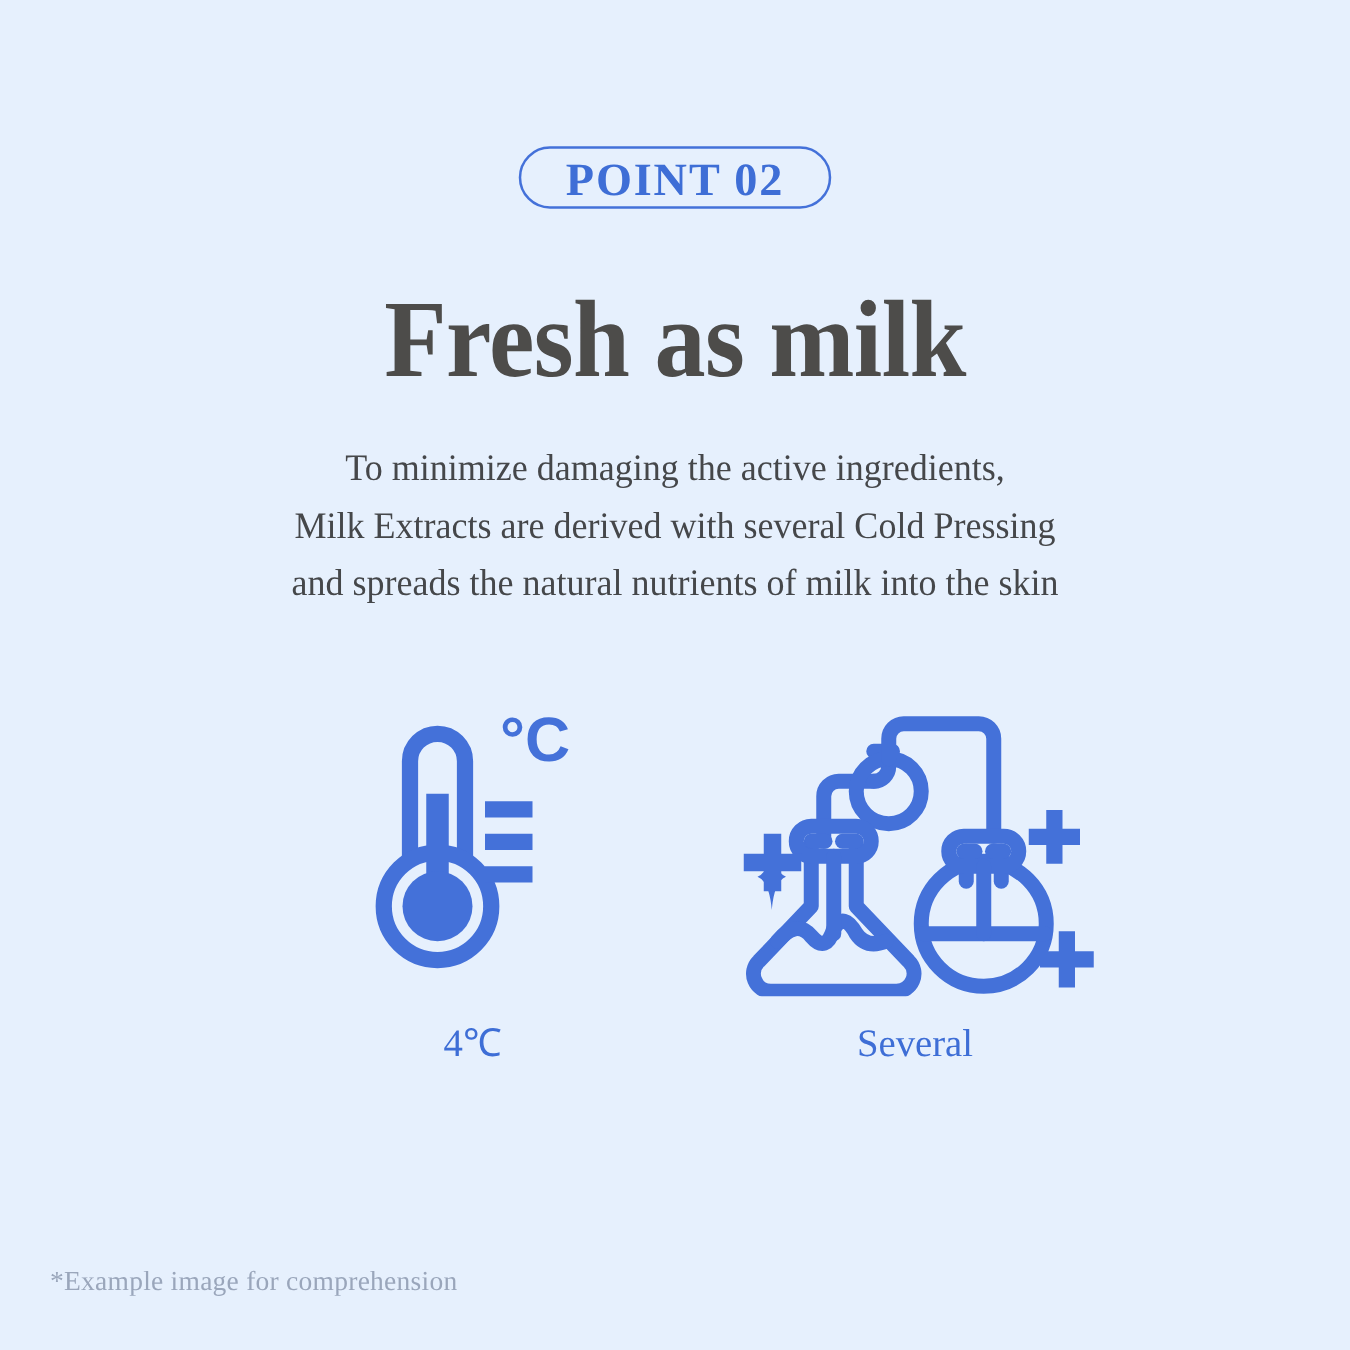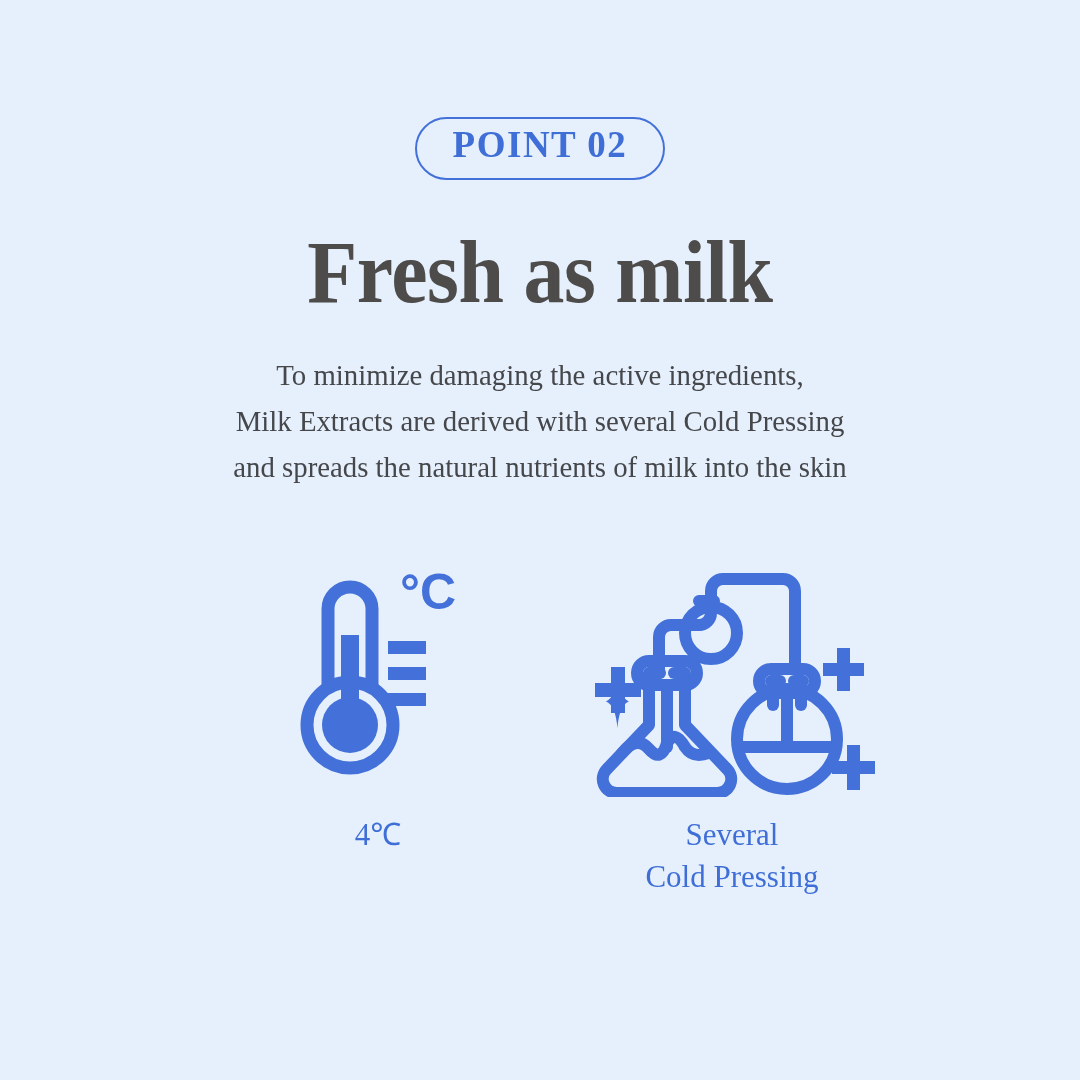--- a/index.html
+++ b/index.html
@@ -25,21 +25,21 @@
     position: absolute;
     top: 117px;
     left: 0;
     width: 1080px;
     display: flex;
     justify-content: center;
   }
   .badge {
     border: 2px solid #4471d9;
     border-radius: 40px;
-    padding: 7px 36px 15px 36px;
+    padding: 7px 36px 2px 36px;
     color: #3e6ed6;
     font-family: "Liberation Serif", serif;
     font-weight: bold;
     font-size: 37px;
     letter-spacing: 1.5px;
     line-height: 1;
     background: transparent;
   }
 
   
@@ -209,20 +209,20 @@
             <path d="M8 126 h16 v-16 h14 v16 h16 v14 h-16 v16 h-14 v-16 h-16 Z"></path>
 
             <path d="M236 106 h14 v-15 h13 v15 h14 v13 h-14 v15 h-13 v-15 h-14 Z"></path>
 
             <path d="M245 204 h15 v-16 h13 v16 h15 v13 h-15 v16 h-13 v-16 h-15 Z"></path>
           </g>
         </svg>
       </div>
       <div class="caption">
         <span class="line">Several</span>
-        <span class="line">Cold Pressing</span>
       </div>
     </div>
 
   </div>
 
+  <div class="footnote">*Example image for comprehension</div>
 
 </div>
 
 </body></html>

